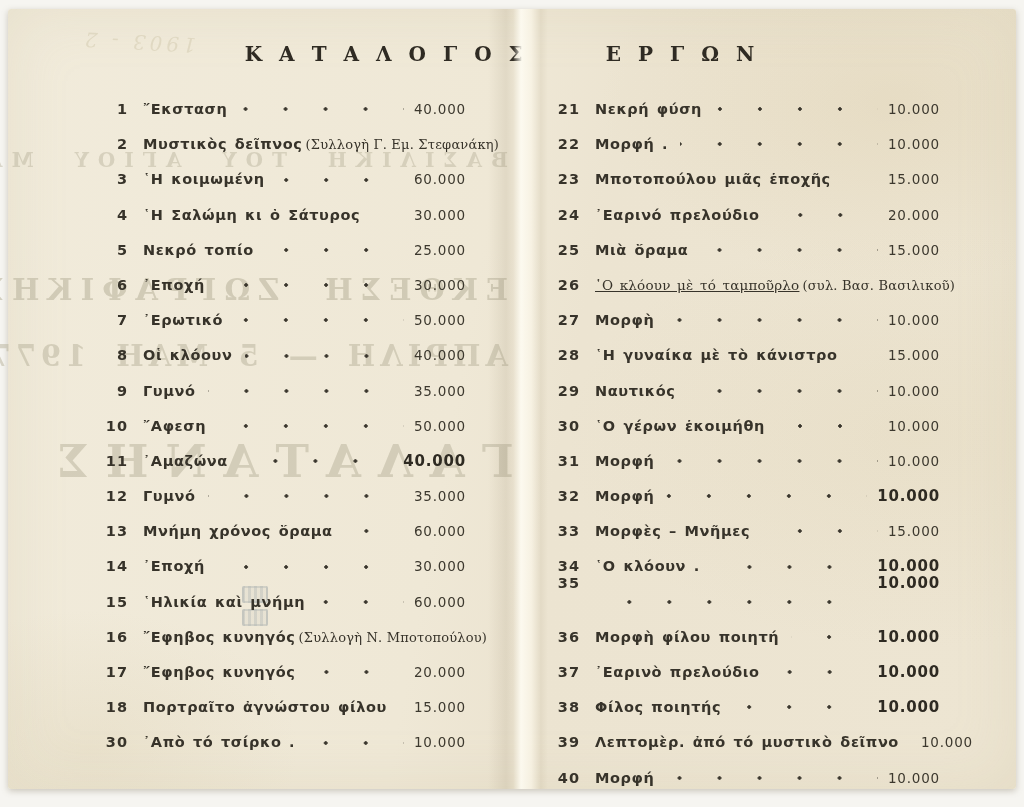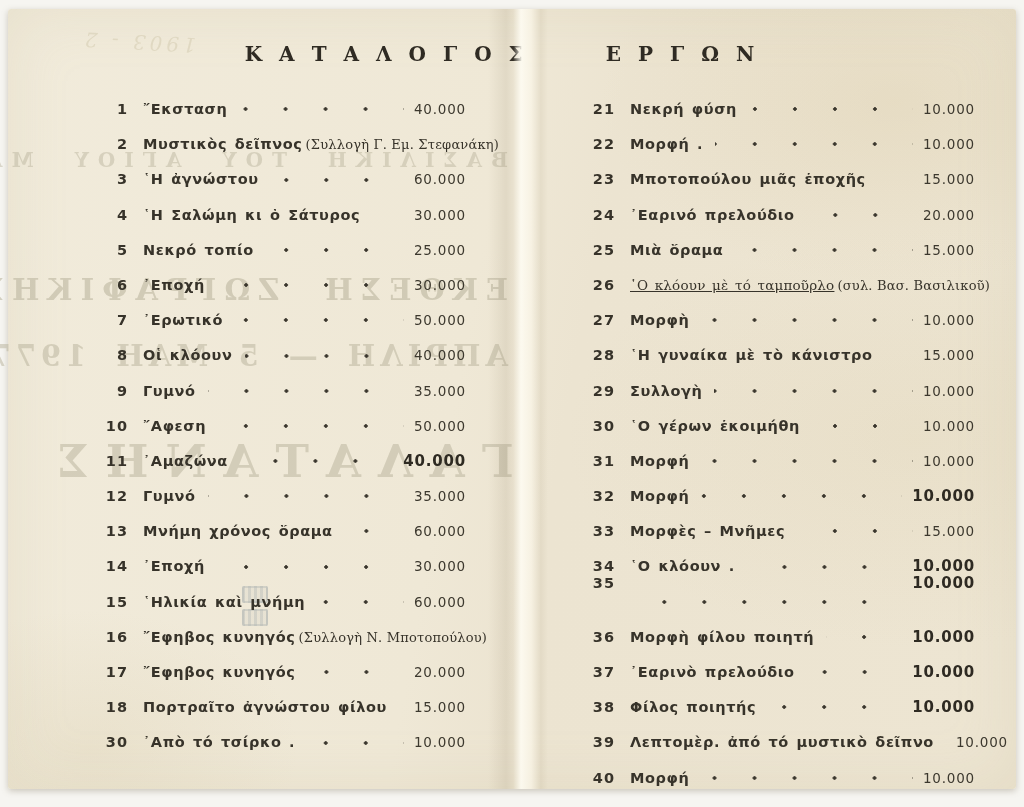--- a/index.html
+++ b/index.html
@@ -54,21 +54,21 @@
       repeating-linear-gradient(90deg, rgba(122,138,150,.55) 0 3px, rgba(122,138,150,.15) 3px 6px);
     box-shadow:inset 0 0 0 2px rgba(110,126,140,.45);
   }
   .doc-title{
     position:absolute;left:0;top:33px;width:1000px;text-align:center;
     font-family:"DejaVu Serif",serif;font-weight:700;font-size:20px;
     letter-spacing:17px;word-spacing:42px;color:#2f2b23;
   }
   .col{position:absolute;top:72px;}
   .col-left{left:86px;width:372px;}
-  .col-right{left:573px;width:394px;}
+  .col-right{left:538px;width:394px;}
   .row{
     height:35.2px;display:flex;align-items:baseline;
     color:#37332a;white-space:nowrap;
   }
   .num{
     flex:0 0 34px;text-align:right;margin-right:15px;
     font-weight:700;font-size:14.5px;letter-spacing:1px;
   }
   .title{font-weight:700;font-size:14.5px;letter-spacing:.6px;word-spacing:2px;margin-top:20px;}
   .title.small{font-family:"DejaVu Serif",serif;font-weight:500;font-size:13.5px;letter-spacing:.2px;text-decoration:underline;}
@@ -110,21 +110,21 @@
         <span class="leader"></span>
         <span class="price">40.000</span>
       </div>
       <div class="row">
         <span class="num">2</span>
         <span class="title">Μυστικὸς δεῖπνος</span>
         <span class="note">(Συλλογὴ Γ. Εμ. Στεφανάκη)</span>
       </div>
       <div class="row">
         <span class="num">3</span>
-        <span class="title">῾Η ἀγνώστου</span>
+        <span class="title">῾Η κοιμωμένη</span>
         <span class="leader"></span>
         <span class="price">60.000</span>
       </div>
       <div class="row">
         <span class="num">4</span>
         <span class="title">῾Η Σαλώμη κι ὁ Σάτυρος</span>
         <span class="leader"></span>
         <span class="price">30.000</span>
       </div>
       <div class="row">
@@ -260,21 +260,21 @@
         <span class="price">10.000</span>
       </div>
       <div class="row">
         <span class="num">28</span>
         <span class="title">῾Η γυναίκα μὲ τὸ κάνιστρο</span>
         <span class="leader nodots"></span>
         <span class="price">15.000</span>
       </div>
       <div class="row">
         <span class="num">29</span>
-        <span class="title">Συλλογὴ</span>
+        <span class="title">Ναυτικός</span>
         <span class="leader"></span>
         <span class="price">10.000</span>
       </div>
       <div class="row">
         <span class="num">30</span>
         <span class="title">῾Ο γέρων ἐκοιμήθη</span>
         <span class="leader"></span>
         <span class="price">10.000</span>
       </div>
       <div class="row">

